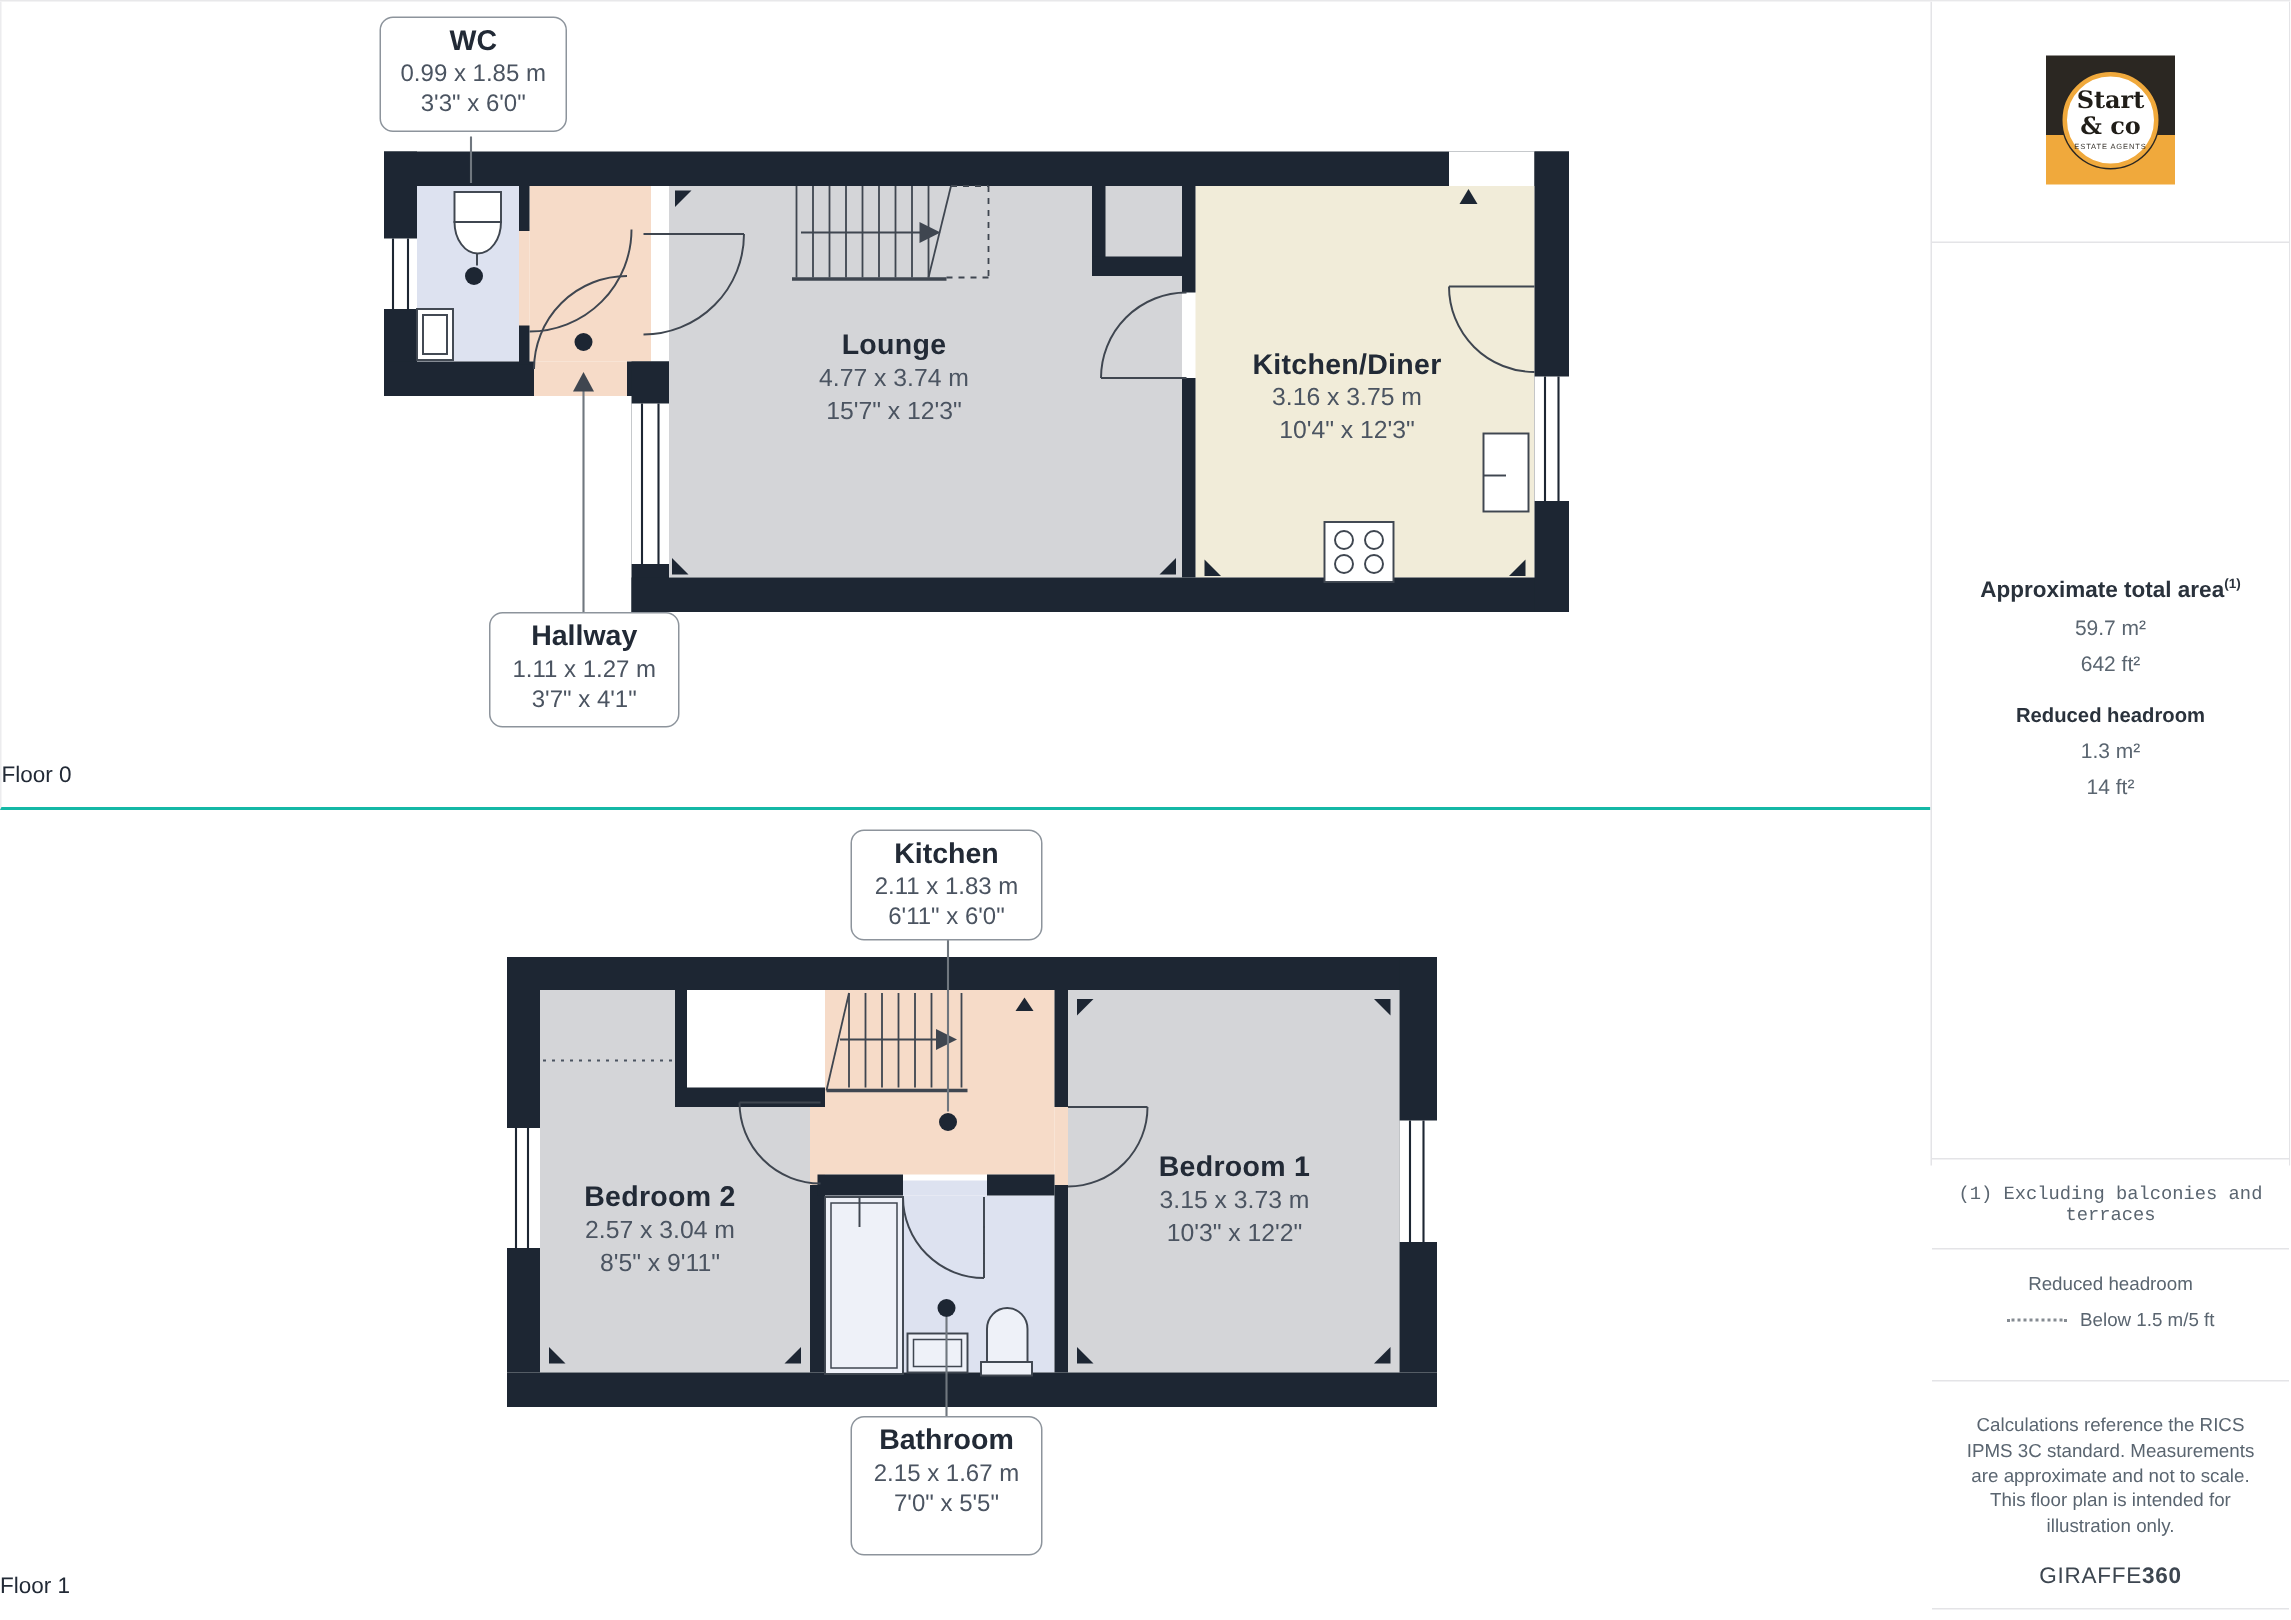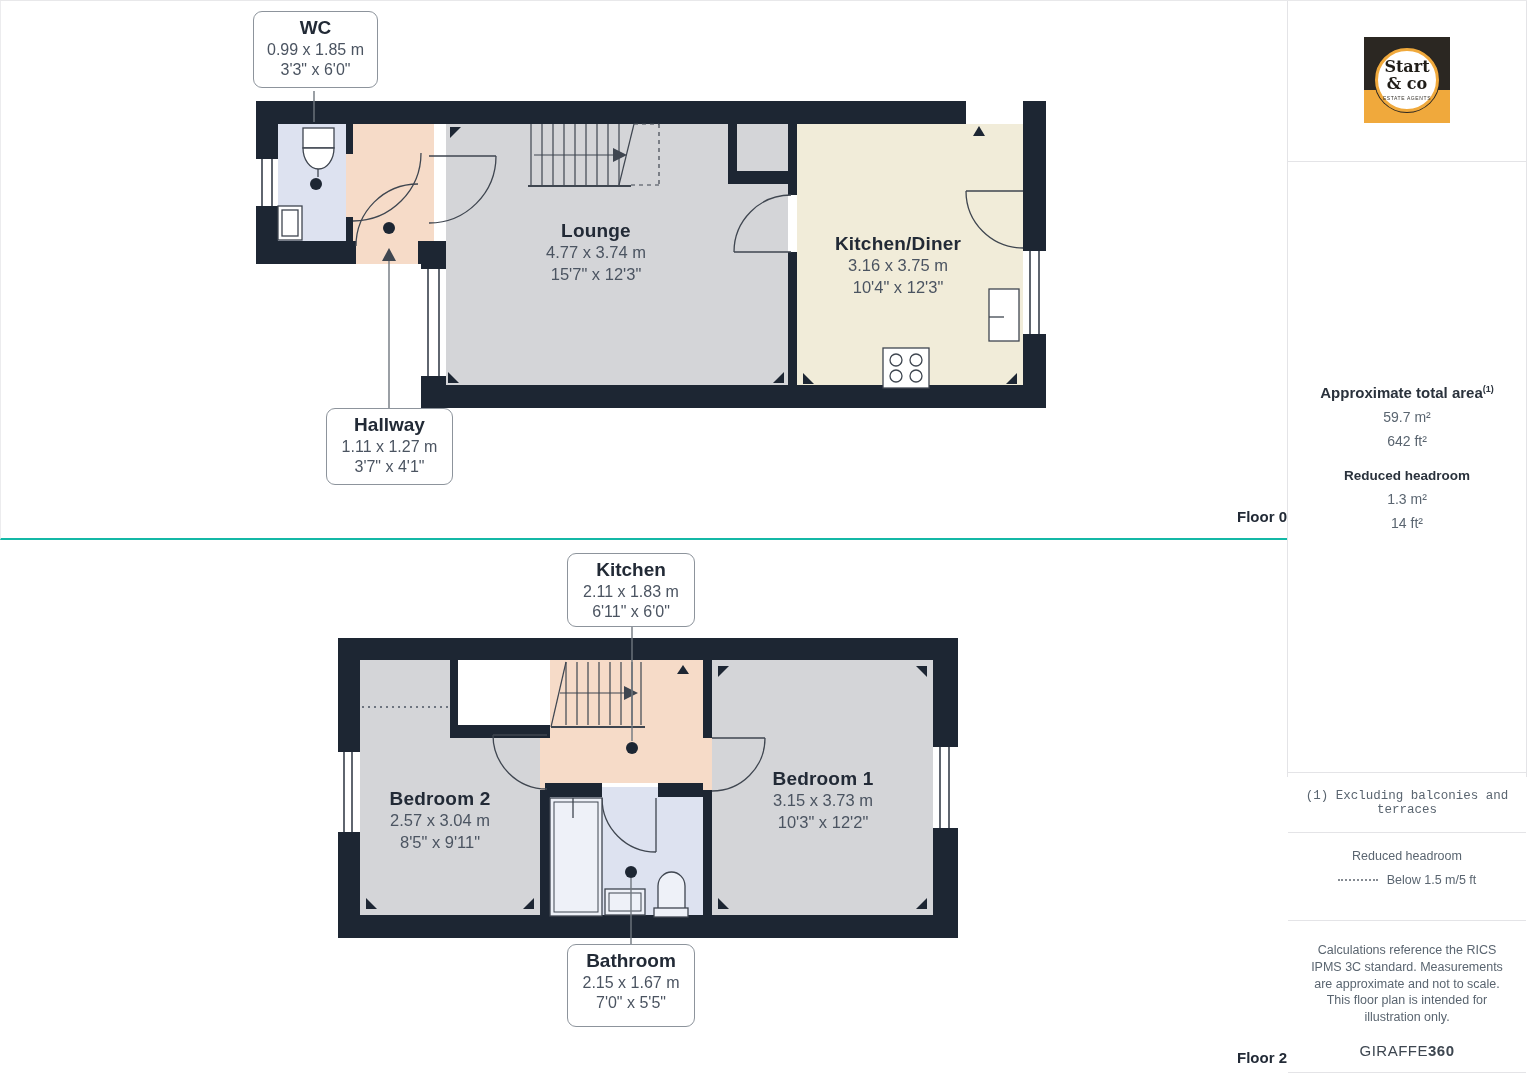--- a/index.html
+++ b/index.html
@@ -10,21 +10,21 @@
   .panel0{height:539px;border-bottom:2px solid #14b8a6;border-left:1px solid #ececee;box-sizing:border-box;}
   .panel1{height:540px;}
   svg.plan{position:absolute;left:0;top:0;display:block;}
   .room-label{position:absolute;width:200px;text-align:center;}
   .rl-title{font-size:19px;font-weight:700;color:#222a36;letter-spacing:.2px;}
   .rl-dim{font-size:16.5px;color:#4b5461;line-height:1.32;}
   .callout{position:absolute;background:#fff;border:1px solid #8d949c;border-radius:9px;
            text-align:center;padding-top:5px;box-sizing:border-box;z-index:3;}
   .co-title{font-size:19px;font-weight:700;color:#222a36;line-height:1.2;}
   .co-dim{font-size:16px;color:#4b5461;line-height:1.28;}
-  .floor-label{position:absolute;left:0;width:100%;text-align:right;font-size:15px;font-weight:700;color:#222a36;}
+  .floor-label{position:absolute;left:0;width:100%;text-align:left;font-size:15px;font-weight:400;color:#222a36;}
   
   .sidebar{position:absolute;left:1287px;top:0;width:240px;height:776px;box-sizing:border-box;
            border-left:1px solid #e4e4e7;border-right:1px solid #e4e4e7;background:#fff;}
   .sb-section{box-sizing:border-box;border-bottom:1px solid #e4e4e7;text-align:center;color:#5a6570;}
   .sb-logo-wrap{height:161px;display:flex;align-items:flex-start;justify-content:center;padding-top:36px;}
   .logo{width:86px;height:86px;display:flex;align-items:center;justify-content:center;
         background:linear-gradient(#2b2722 0,#2b2722 62%,#f0a93c 62%,#f0a93c 100%);}
   .logo-circle{width:58px;height:58px;border-radius:50%;background:#fff;border:3px solid #f0a93c;
                box-shadow:0 0 0 1px #2b2722;display:flex;flex-direction:column;align-items:center;justify-content:center;}
   .logo-start{font-family:"DejaVu Serif",serif;font-weight:700;font-size:16px;color:#201d18;line-height:1;}
@@ -230,38 +230,38 @@
           <polygon points="534,369 523,369 534,358"></polygon>
           <polygon points="677,134 689,134 683,125"></polygon>
         </g>
       </svg>
 
       <div class="callout" style="left:567px;top:13px;width:128px;height:74px">
         <div class="co-title">Kitchen</div>
         <div class="co-dim">2.11 x 1.83 m</div>
         <div class="co-dim">6'11" x 6'0"</div>
       </div>
-      <div class="callout" style="left:567px;top:404px;width:128px;height:83px">
+      <div class="callout" style="left:567px;top:404px;width:128px;height:93px">
         <div class="co-title">Bathroom</div>
         <div class="co-dim">2.15 x 1.67 m</div>
         <div class="co-dim">7'0" x 5'5"</div>
       </div>
 
       <div class="room-label" style="left:340px;top:248px">
         <div class="rl-title">Bedroom 2</div>
         <div class="rl-dim">2.57 x 3.04 m</div>
         <div class="rl-dim">8'5" x 9'11"</div>
       </div>
       <div class="room-label" style="left:723px;top:228px">
         <div class="rl-title">Bedroom 1</div>
         <div class="rl-dim">3.15 x 3.73 m</div>
         <div class="rl-dim">10'3" x 12'2"</div>
       </div>
 
-      <div class="floor-label" style="top:509px">Floor 2</div>
+      <div class="floor-label" style="top:509px">Floor 1</div>
     </section>
   </div>
 
   <aside class="sidebar">
     <div class="sb-section sb-logo-wrap">
       <div class="logo">
         <div class="logo-circle">
           <div class="logo-start">Start</div>
           <div class="logo-co">&amp; co</div>
           <div class="logo-agents">ESTATE AGENTS</div>

